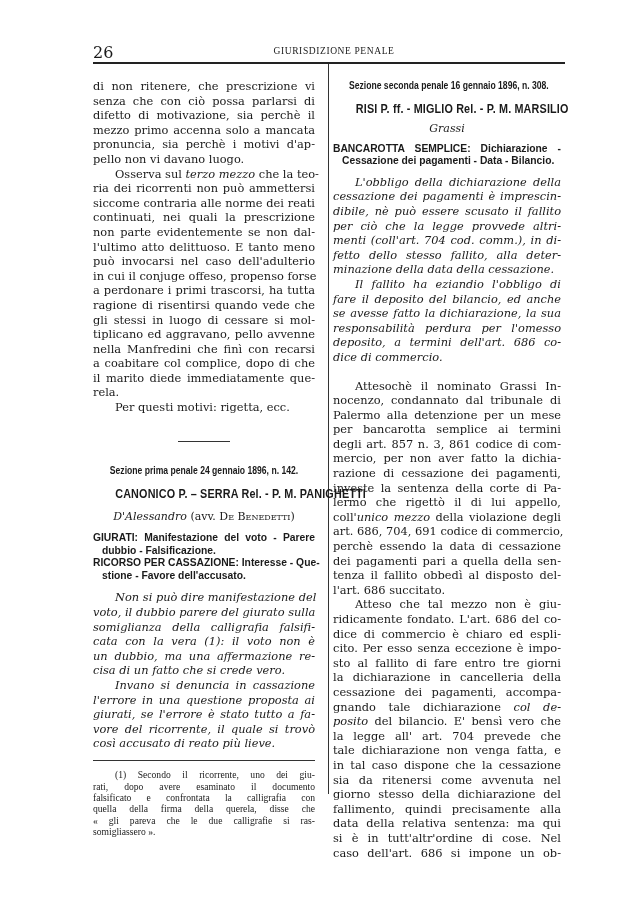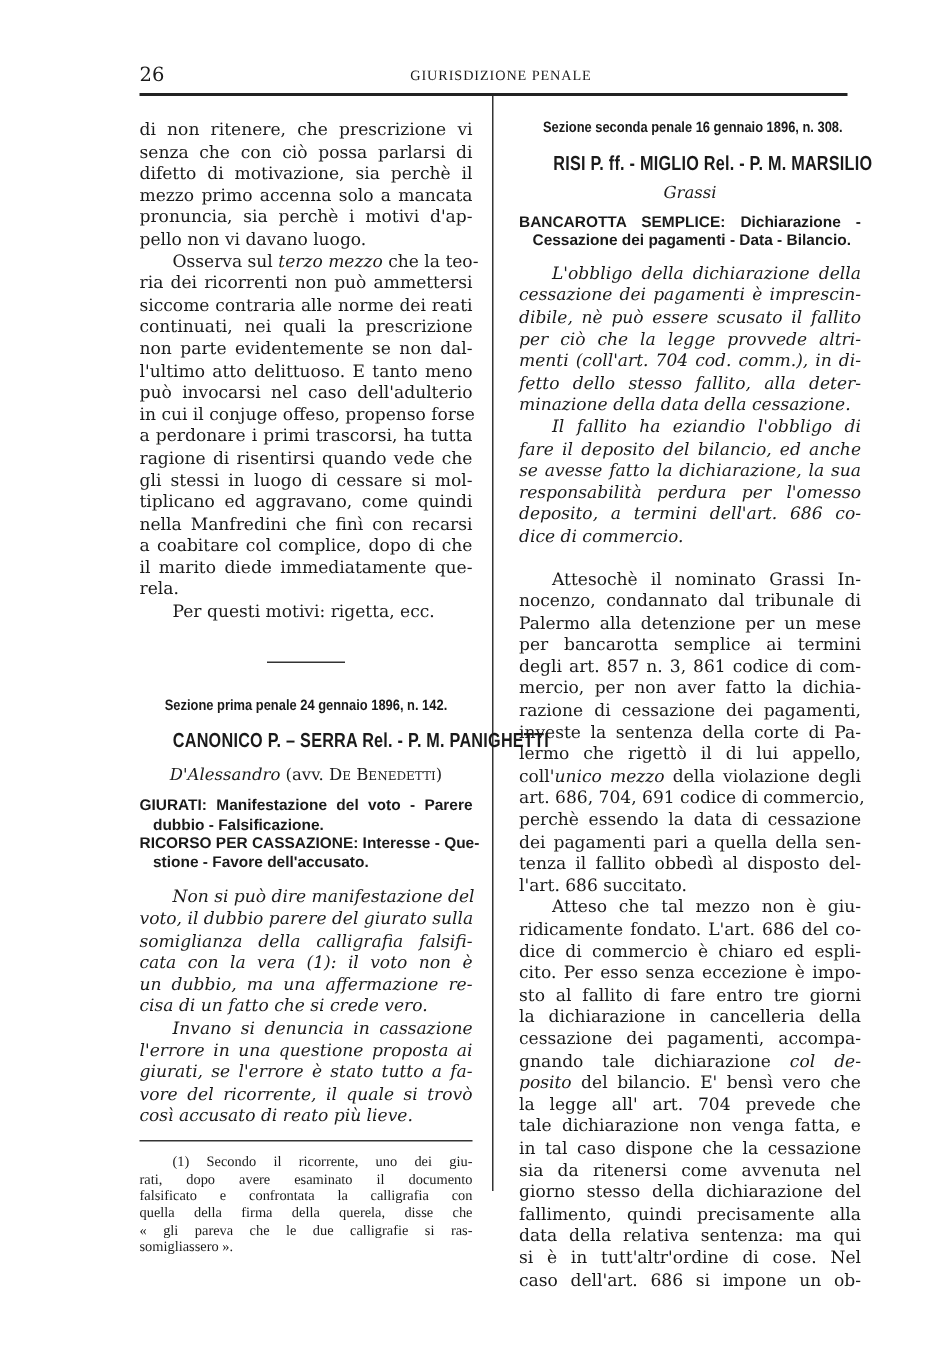--- a/index.html
+++ b/index.html
@@ -1,25 +1,25 @@
 <!DOCTYPE html>
 <html><head>
 <meta charset="utf-8">
 <style>
   html, body { margin: 0; padding: 0; background: #ffffff; }
   body { width: 622px; height: 900px; position: relative; overflow: hidden; color: #1a1a1a; }
   .page { position: absolute; left: 0; top: 0; width: 622px; height: 900px; }
   .running-head { position: absolute; left: 93px; top: 43px; width: 470px; height: 18px; }
-  .page-num { position: absolute; left: 0; top: 0; font-family: "DejaVu Serif", serif; font-size: 13px; }
+  .page-num { position: absolute; left: 0; top: 0; font-family: "DejaVu Serif", serif; font-size: 16px; }
   .head-title { position: absolute; left: 12px; right: 0; top: 3px; text-align: center; font-family: "Liberation Serif", serif; font-size: 9.5px; letter-spacing: 0.6px; }
   .head-rule { position: absolute; left: 93px; top: 62px; width: 472px; height: 2px; background: #222; }
   .col-rule { position: absolute; left: 328px; top: 64px; width: 1.3px; height: 730px; background: #333; }
   .col { position: absolute; top: 70px; font-family: "DejaVu Serif", serif; font-size: 11.4px; line-height: 14.6px; margin-top: 9px; }
   .col.left { left: 93px; width: 222px; }
-  .col.right { left: 346px; width: 228px; }
+  .col.right { left: 333px; width: 228px; }
   .ln { display: block; white-space: nowrap; text-align: justify; text-align-last: justify; height: 14.6px; overflow: visible; }
   .ln.last { text-align-last: left; }
   .ln.indent { padding-left: 22px; }
   .it { font-style: italic; }
   .sect { font-family: "Liberation Sans", sans-serif; font-weight: bold; font-size: 10px; text-align: center; transform: scaleX(0.86); white-space: nowrap; }
   .judges { font-family: "Liberation Sans", sans-serif; font-weight: bold; font-size: 13.5px; text-align: center; transform: scaleX(0.80); white-space: nowrap; letter-spacing: 0.2px; }
   .party { text-align: center; font-size: 11px; white-space: nowrap; }
   .sc { font-variant: small-caps; }
   .topic { font-family: "Liberation Sans", sans-serif; font-weight: bold; font-size: 10.3px; line-height: 12.5px; }
   .topic .ln { height: 12.5px; }
@@ -55,21 +55,21 @@
       <span class="ln">ria dei ricorrenti non può ammettersi</span>
       <span class="ln">siccome contraria alle norme dei reati</span>
       <span class="ln">continuati, nei quali la prescrizione</span>
       <span class="ln">non parte evidentemente se non dal-</span>
       <span class="ln">l'ultimo atto delittuoso. E tanto meno</span>
       <span class="ln">può invocarsi nel caso dell'adulterio</span>
       <span class="ln">in cui il conjuge offeso, propenso forse</span>
       <span class="ln">a perdonare i primi trascorsi, ha tutta</span>
       <span class="ln">ragione di risentirsi quando vede che</span>
       <span class="ln">gli stessi in luogo di cessare si mol-</span>
-      <span class="ln">tiplicano ed aggravano, come quindi</span>
+      <span class="ln">tiplicano ed aggravano, pello avvenne</span>
       <span class="ln">nella Manfredini che finì con recarsi</span>
       <span class="ln">a coabitare col complice, dopo di che</span>
       <span class="ln">il marito diede immediatamente que-</span>
       <span class="ln last">rela.</span>
     </div>
     <span class="ln last indent">Per questi motivi: rigetta, ecc.</span>
 
     <div style="height:26px"></div>
     <div class="short-rule"></div>
     <div style="height:22px"></div>

